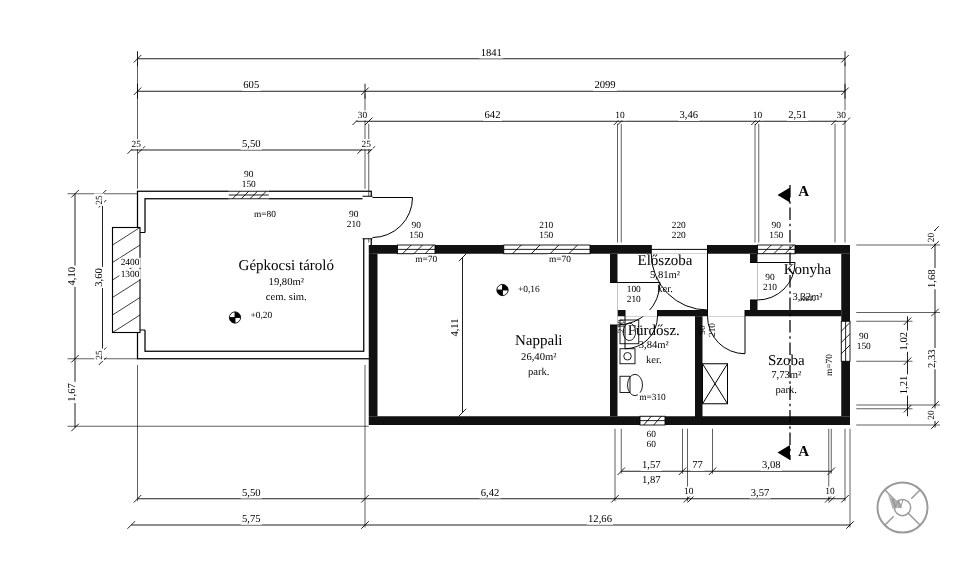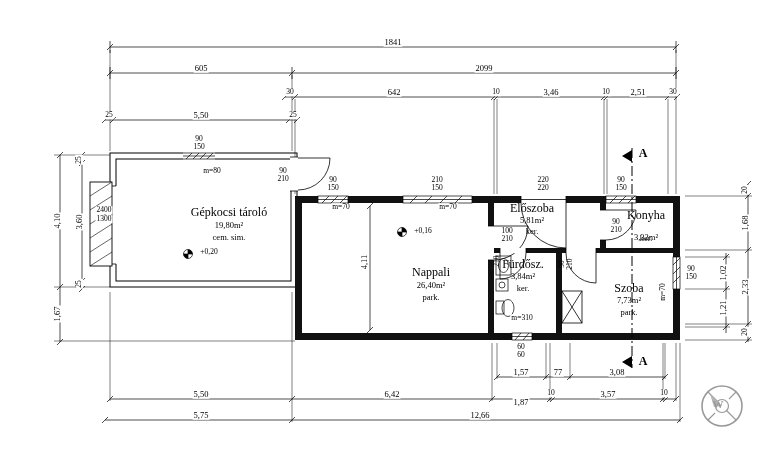--- a/index.html
+++ b/index.html
@@ -186,21 +186,21 @@
 <div class="lbl rot" style="left:745px;top:287px">2,33</div>
 <div class="lbl rot sm" style="left:745px;top:332px">20</div>
 <div class="lbl rot" style="left:723px;top:273px">1,02</div>
 <div class="lbl rot" style="left:723px;top:308px">1,21</div>
 
 <div class="lbl" style="left:521px;top:372px">1,57</div>
 <div class="lbl" style="left:558px;top:372px">77</div>
 <div class="lbl" style="left:617px;top:372px">3,08</div>
 <div class="lbl" style="left:201px;top:394px">5,50</div>
 <div class="lbl" style="left:392px;top:394px">6,42</div>
-<div class="lbl" style="left:521px;top:402px">1,87</div>
+<div class="lbl" style="left:521px;top:384px">1,87</div>
 <div class="lbl sm" style="left:551px;top:393px">10</div>
 <div class="lbl" style="left:608px;top:394px">3,57</div>
 <div class="lbl sm" style="left:664px;top:393px">10</div>
 <div class="lbl" style="left:201px;top:415px">5,75</div>
 <div class="lbl" style="left:480px;top:415px">12,66</div>
 
 <div class="lbl sm" style="left:199px;top:139px">90</div>
 <div class="lbl sm" style="left:199px;top:147px">150</div>
 <div class="lbl sm" style="left:333px;top:180px">90</div>
 <div class="lbl sm" style="left:333px;top:188px">150</div>

